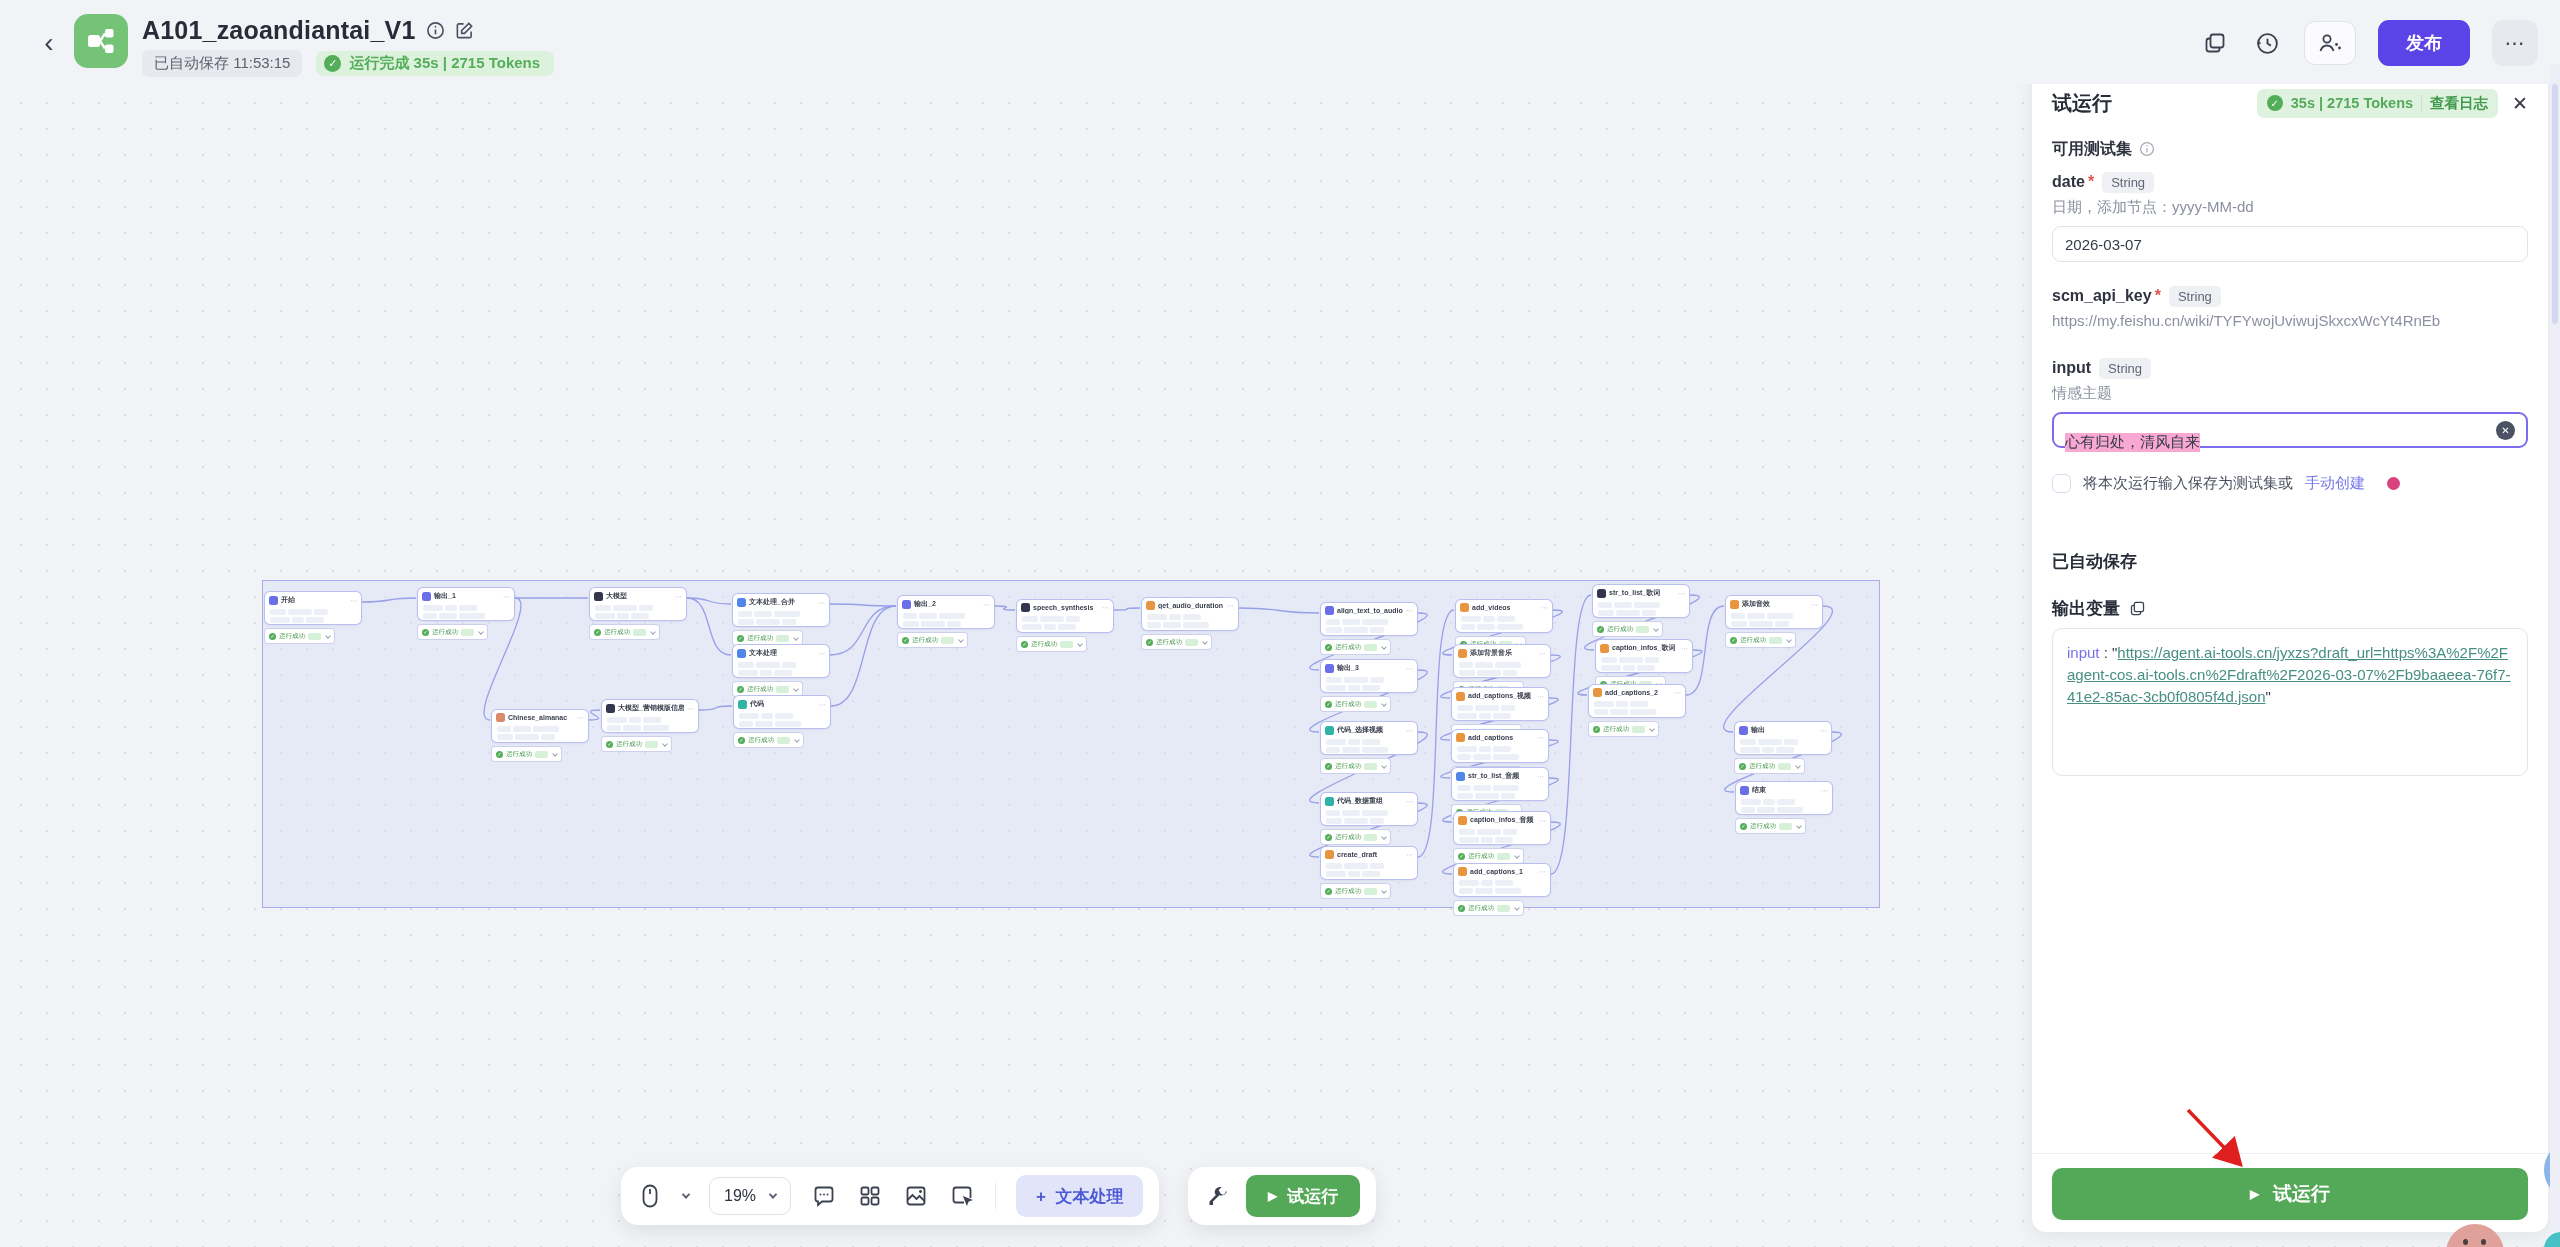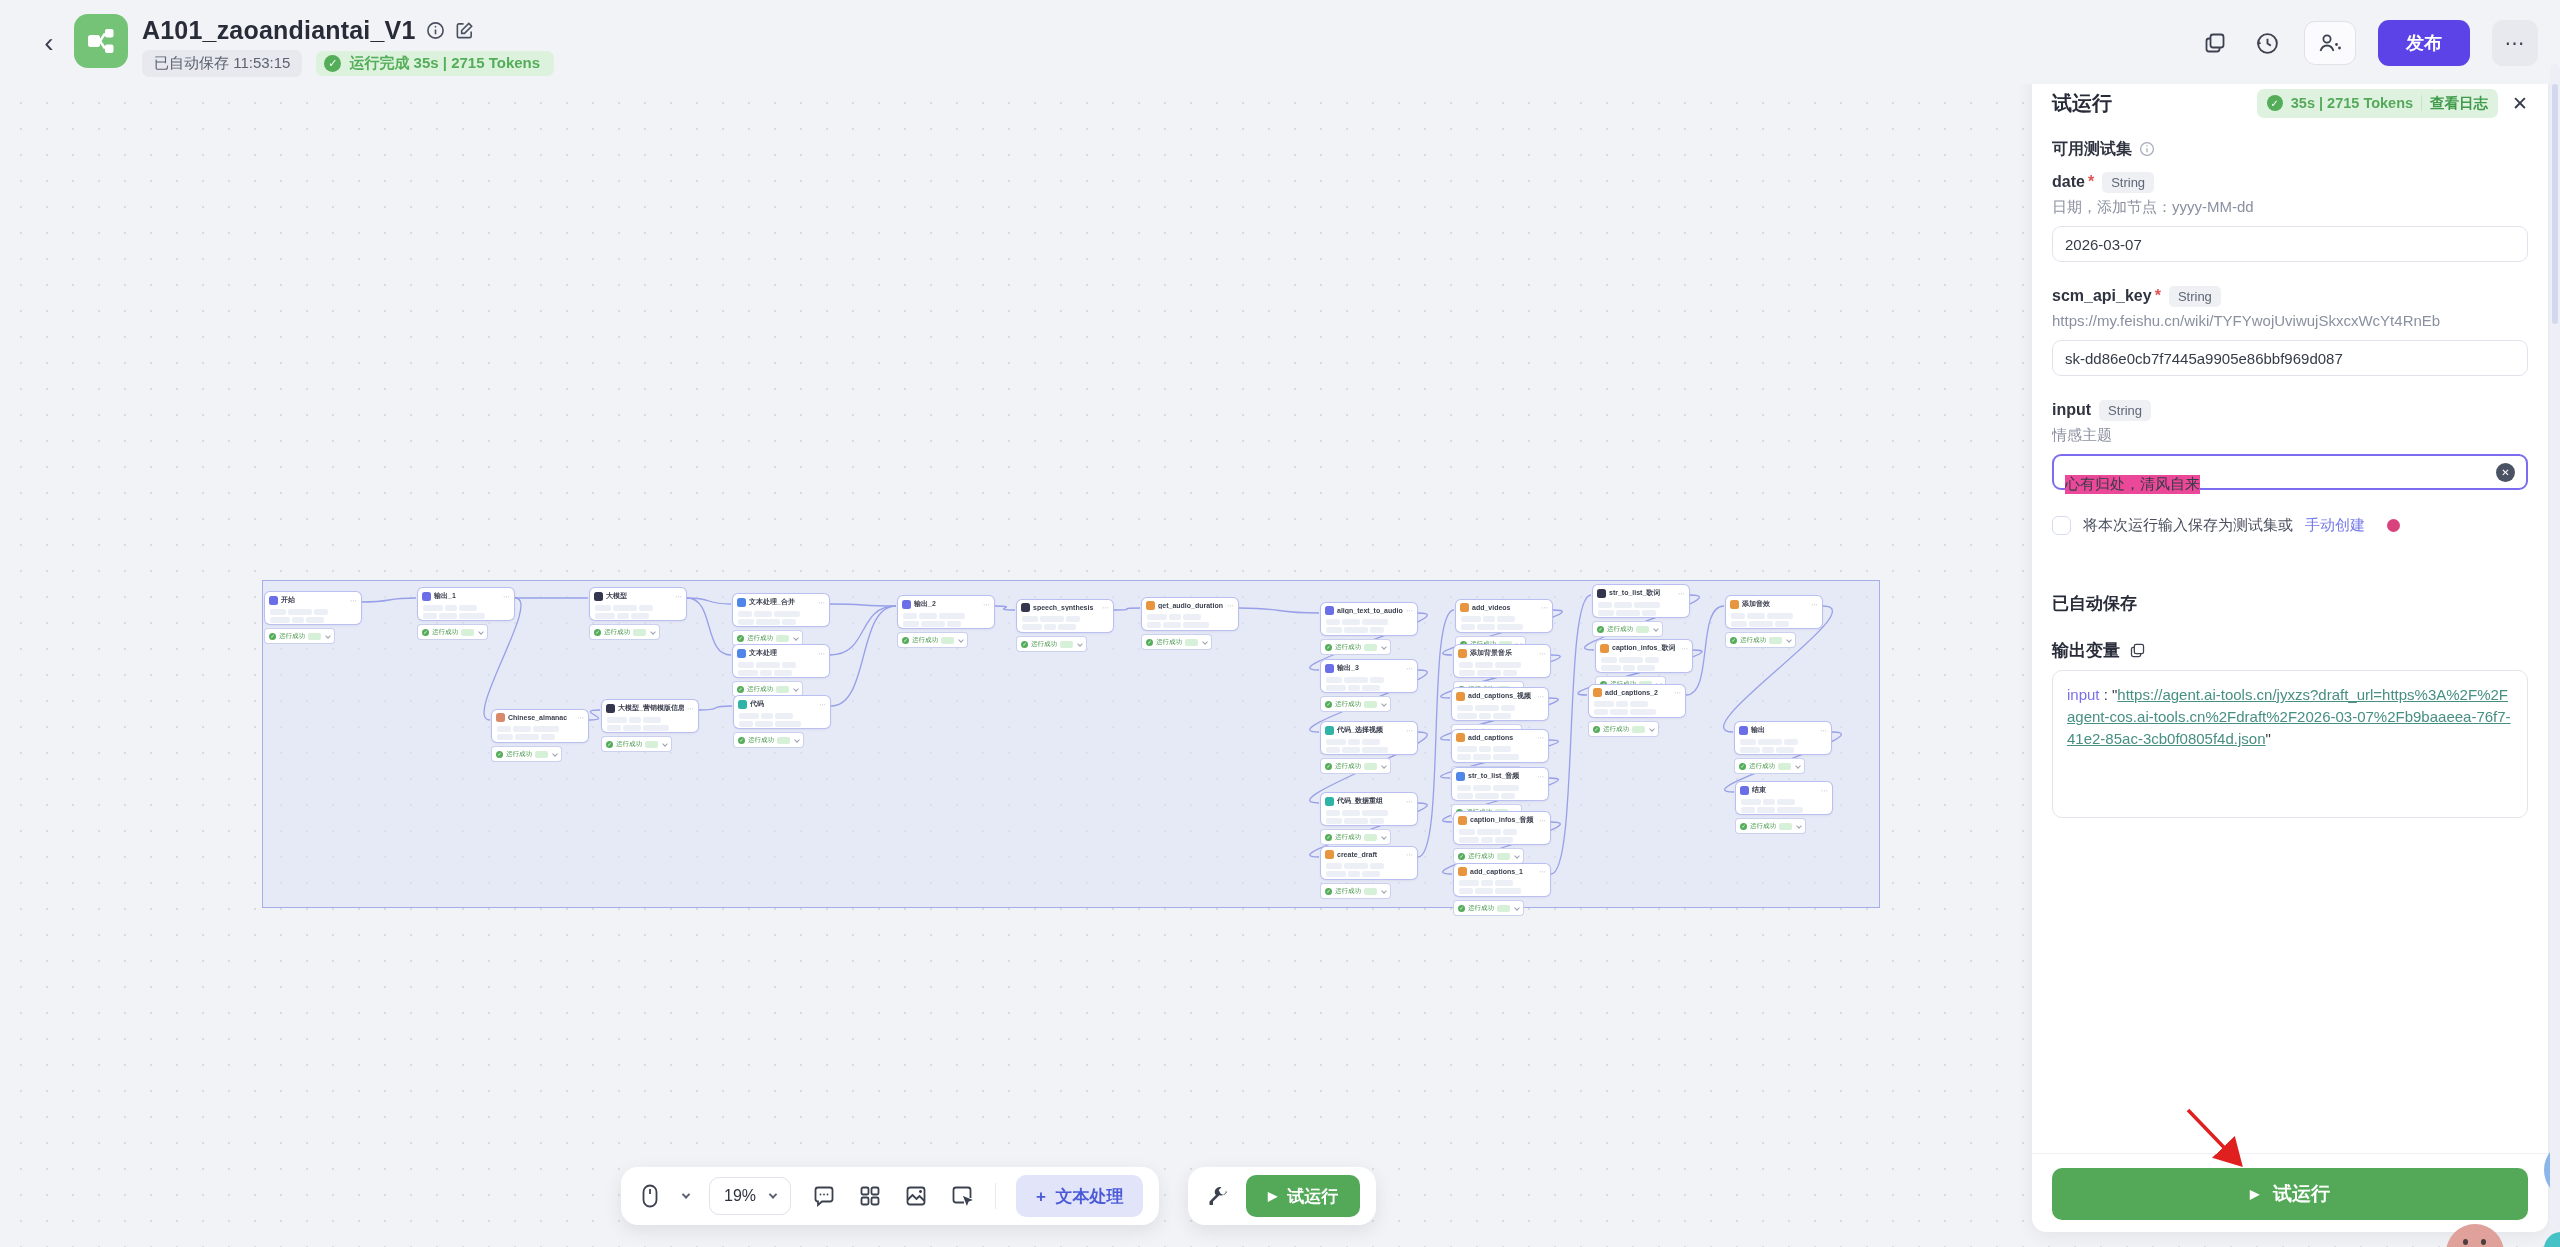--- a/index.html
+++ b/index.html
@@ -98,21 +98,21 @@
   .ai-chev .chev { border-color:#8b5cf6; width:6px; height:6px; }
 
   .field { margin-bottom:22px; }
   .f-label-row { display:flex; align-items:center; gap:8px; height:24px; margin-bottom:4px; }
   .f-name { font-size:16px; font-weight:bold; color:#2f3440; }
   .f-req { color:#e05252; font-size:16px; font-weight:bold; margin-left:-5px; }
   .f-type { background:#eef0f4; color:#5f6675; font-size:13px; padding:3px 9px; border-radius:5px; }
   .f-desc { font-size:15px; color:#8a90a0; height:22px; margin-bottom:6px; white-space:nowrap; overflow:hidden; }
   .f-input { height:36px; border:1px solid #e1e3ec; border-radius:9px; display:flex; align-items:center; padding:0 12px; font-size:15px; color:#363b48; background:#fff; }
   .f-input.focused { border:2px solid #7c6cf0; padding:0 11px; }
-  .f-val.selected { background:#ec4899;margin-top:24px; }
+  .f-val.selected { background:#f9a8d4;margin-top:24px; }
   .clear-btn { margin-left:auto; width:19px; height:19px; border-radius:50%; background:#4b5263; color:#fff; font-size:10px;
     display:flex; align-items:center; justify-content:center; cursor:pointer; flex:0 0 auto; }
 
   .save-row { display:flex; align-items:center; gap:12px; margin-top:8px; height:26px; position:relative; }
   .checkbox { width:19px; height:19px; border:1.5px solid #d8dbf0; border-radius:6px; background:#fff; cursor:pointer; flex:0 0 auto; }
   .save-text { font-size:15px; color:#4a505e; }
   .save-link { font-size:15px; color:#7377e8; cursor:pointer; }
   .pink-dot { width:13px; height:13px; border-radius:50%; background:#d8437e; margin-left:10px; }
 
   .result-title { font-size:17px; font-weight:bold; color:#272c38; margin-top:54px; height:24px; }
@@ -997,23 +997,20 @@
             <span class="f-val">2026-03-07</span>
           </div>
         </div>
         <div class="field">
           <div class="f-label-row">
             <span class="f-name">scm_api_key</span>
             <span class="f-req">*</span>
             <span class="f-type">String</span>
           </div>
           <div class="f-desc">https://my.feishu.cn/wiki/TYFYwojUviwujSkxcxWcYt4RnEb</div>
-          <div class="f-input">
-            <span class="f-val">sk-dd86e0cb7f7445a9905e86bbf969d087</span>
-          </div>
         </div>
         <div class="field">
           <div class="f-label-row">
             <span class="f-name">input</span>
             <span class="f-type">String</span>
           </div>
           <div class="f-desc">情感主题</div>
           <div class="f-input focused">
             <span class="f-val selected">心有归处，清风自来</span>
             <span class="clear-btn">✕</span>

